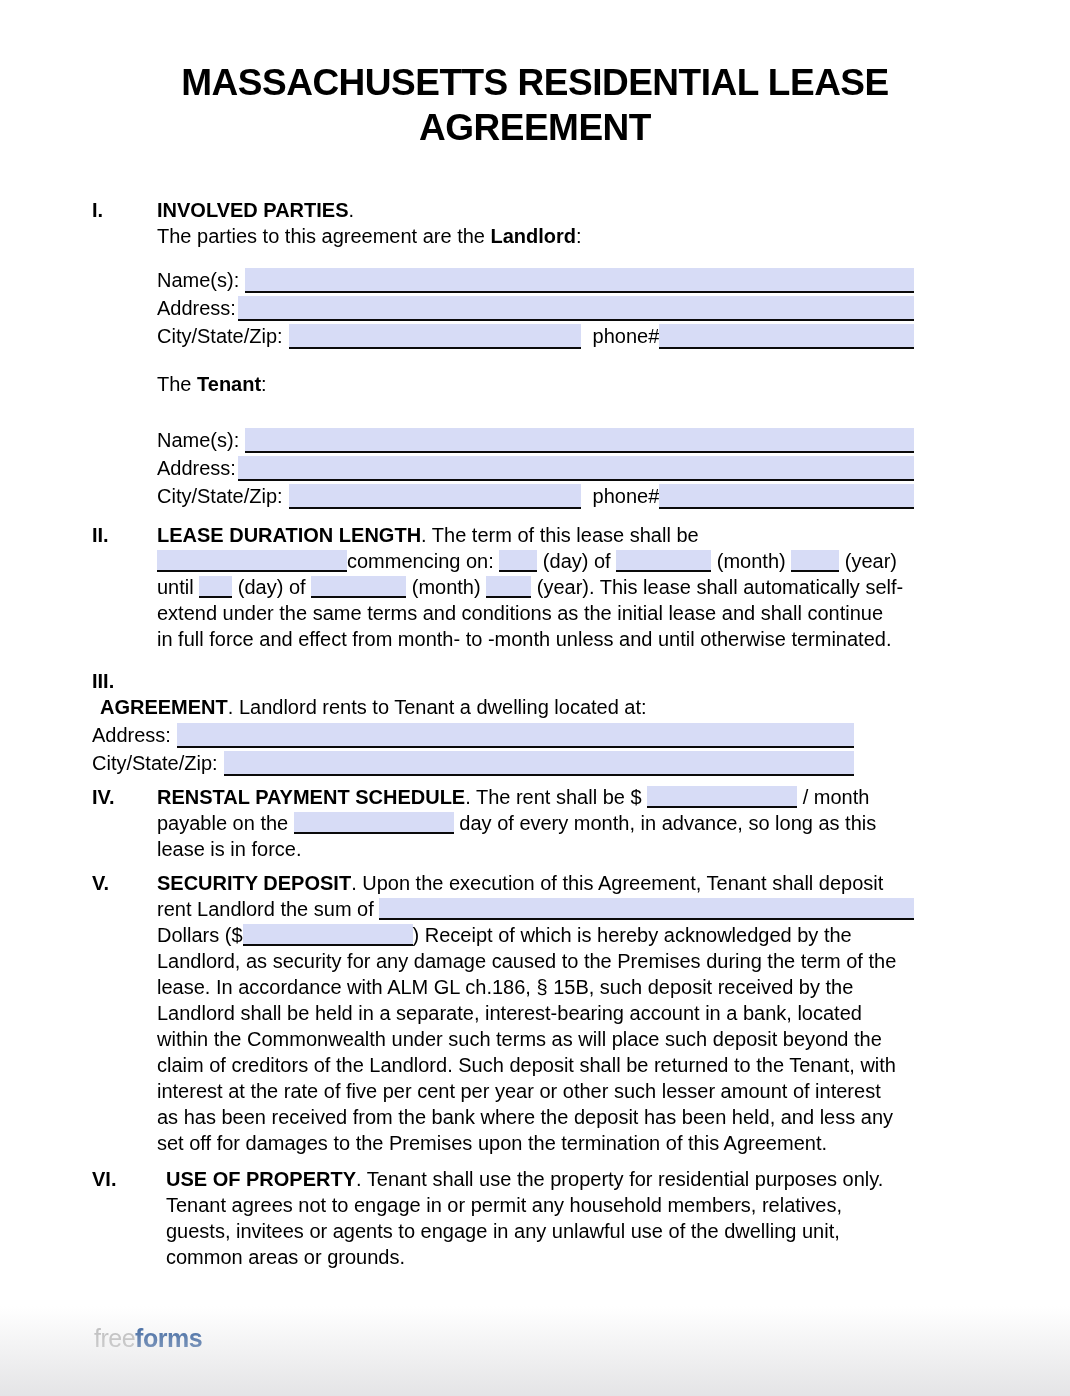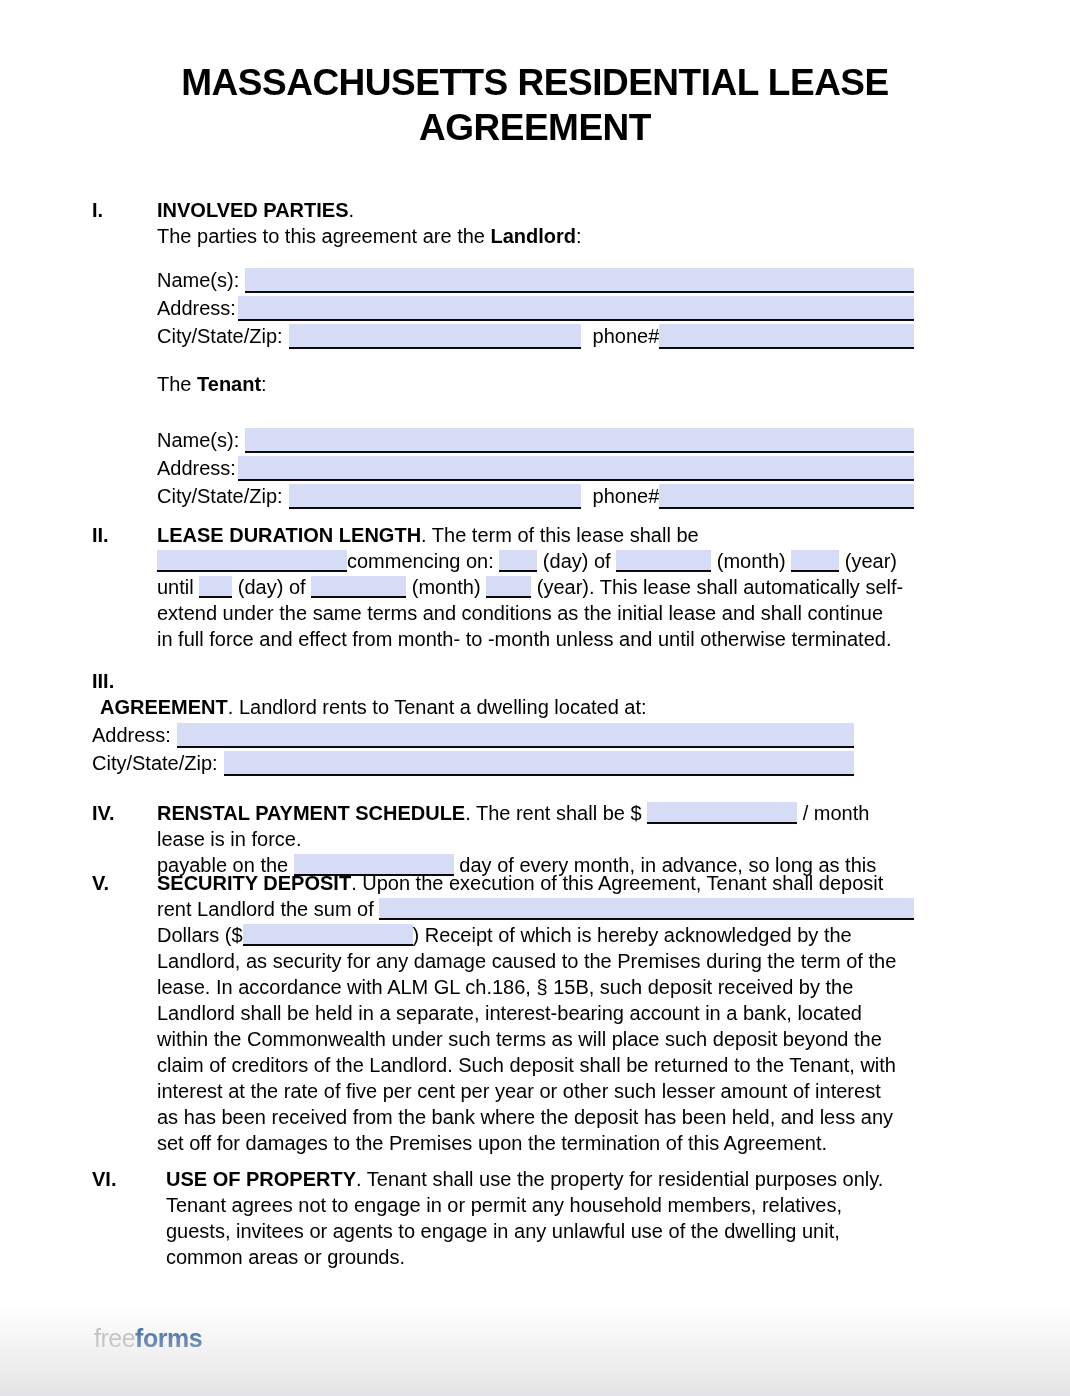--- a/index.html
+++ b/index.html
@@ -109,26 +109,26 @@
             <span class="fld"></span>
           </div>
         <div class="frow">
             <span class="lbl">City/State/Zip:</span>
             <span class="fld"></span>
           </div>
       </div>
     </div>
   </div>
 
-  <div class="sec" style="top:800px;">
+  <div class="sec" style="top:784px;">
     <div class="num">IV.</div>
     <div class="body">
       <div class="ln"><span class="b">RENSTAL PAYMENT SCHEDULE</span><span>. The rent shall be $ </span><span class="blank w-rent"></span><span> / month</span></div>
+      <div class="ln"><span>payable on the </span><span class="blank w-due"></span><span> day of every month, in advance, so long as this</span></div>
       <div class="ln">lease is in force.</div>
-      <div class="ln"><span>payable on the </span><span class="blank w-due"></span><span> day of every month, in advance, so long as this</span></div>
     </div>
   </div>
 
   <div class="sec" style="top:870px;">
     <div class="num">V.</div>
     <div class="body">
       <div class="ln"><span class="b">SECURITY DEPOSIT</span><span>. Upon the execution of this Agreement, Tenant shall deposit</span></div>
       <div class="ln"><span>rent Landlord the sum of </span><span class="blank w-sum"></span></div>
       <div class="ln"><span>Dollars ($</span><span class="blank w-dol"></span><span>) Receipt of which is hereby acknowledged by the</span></div>
       <div class="pre">Landlord, as security for any damage caused to the Premises during the term of the

